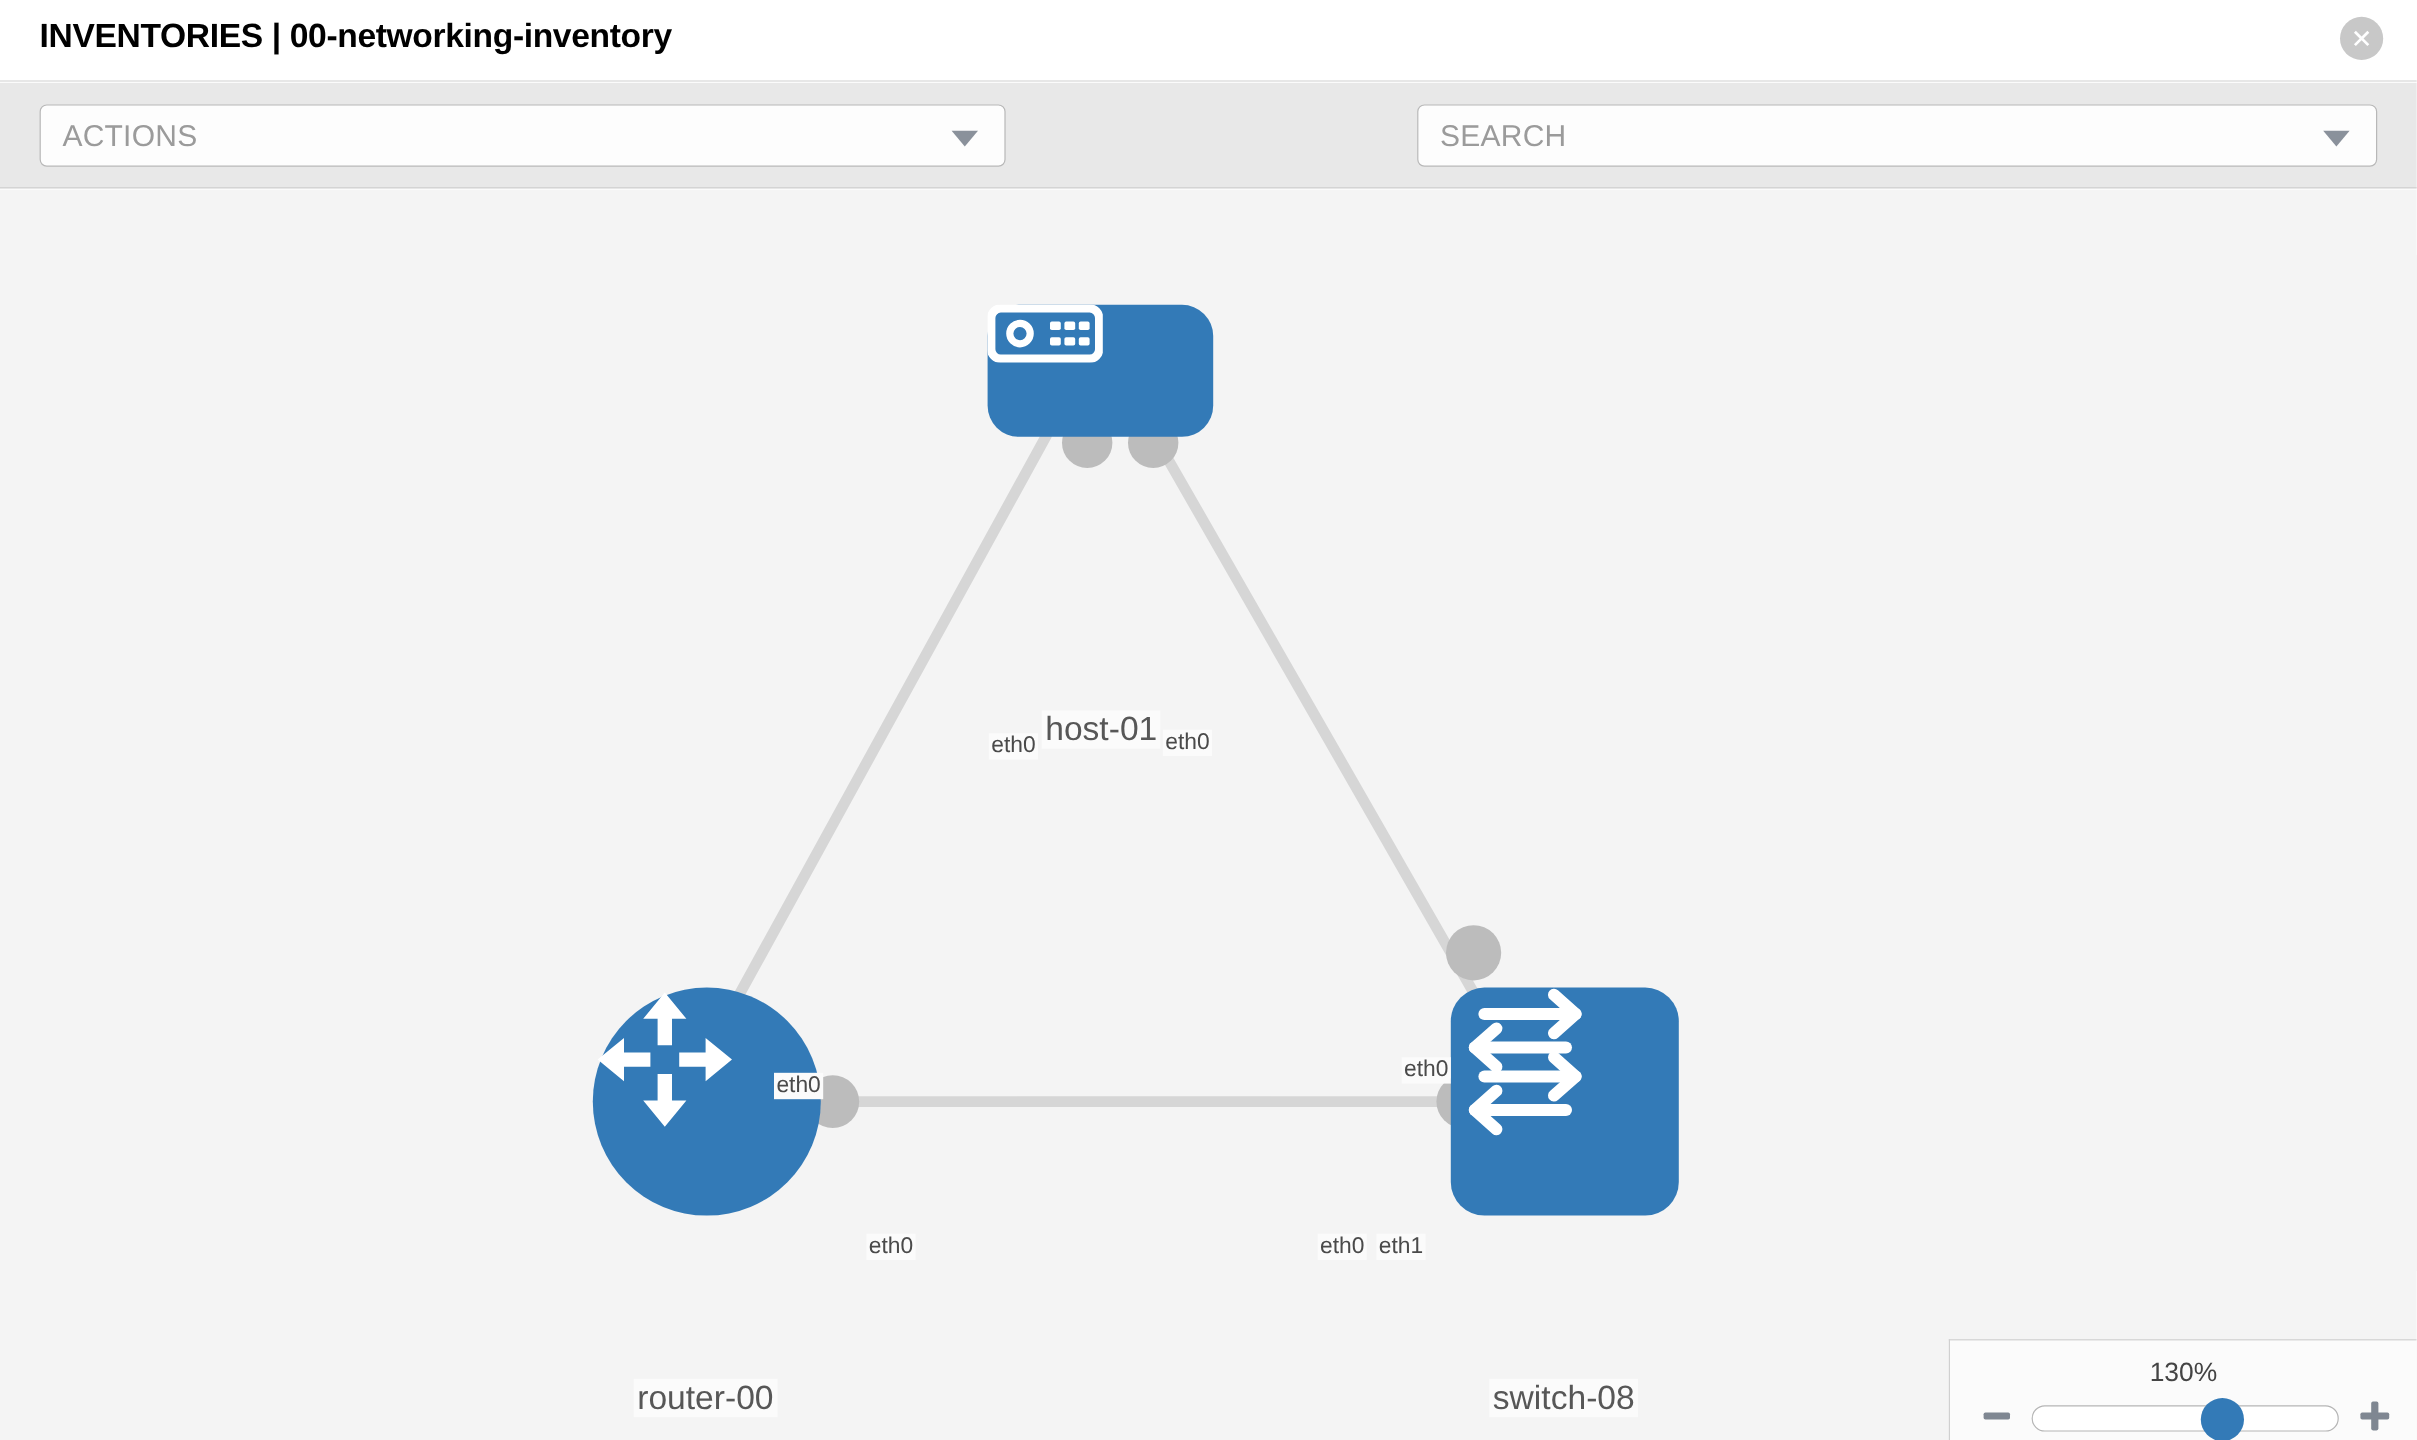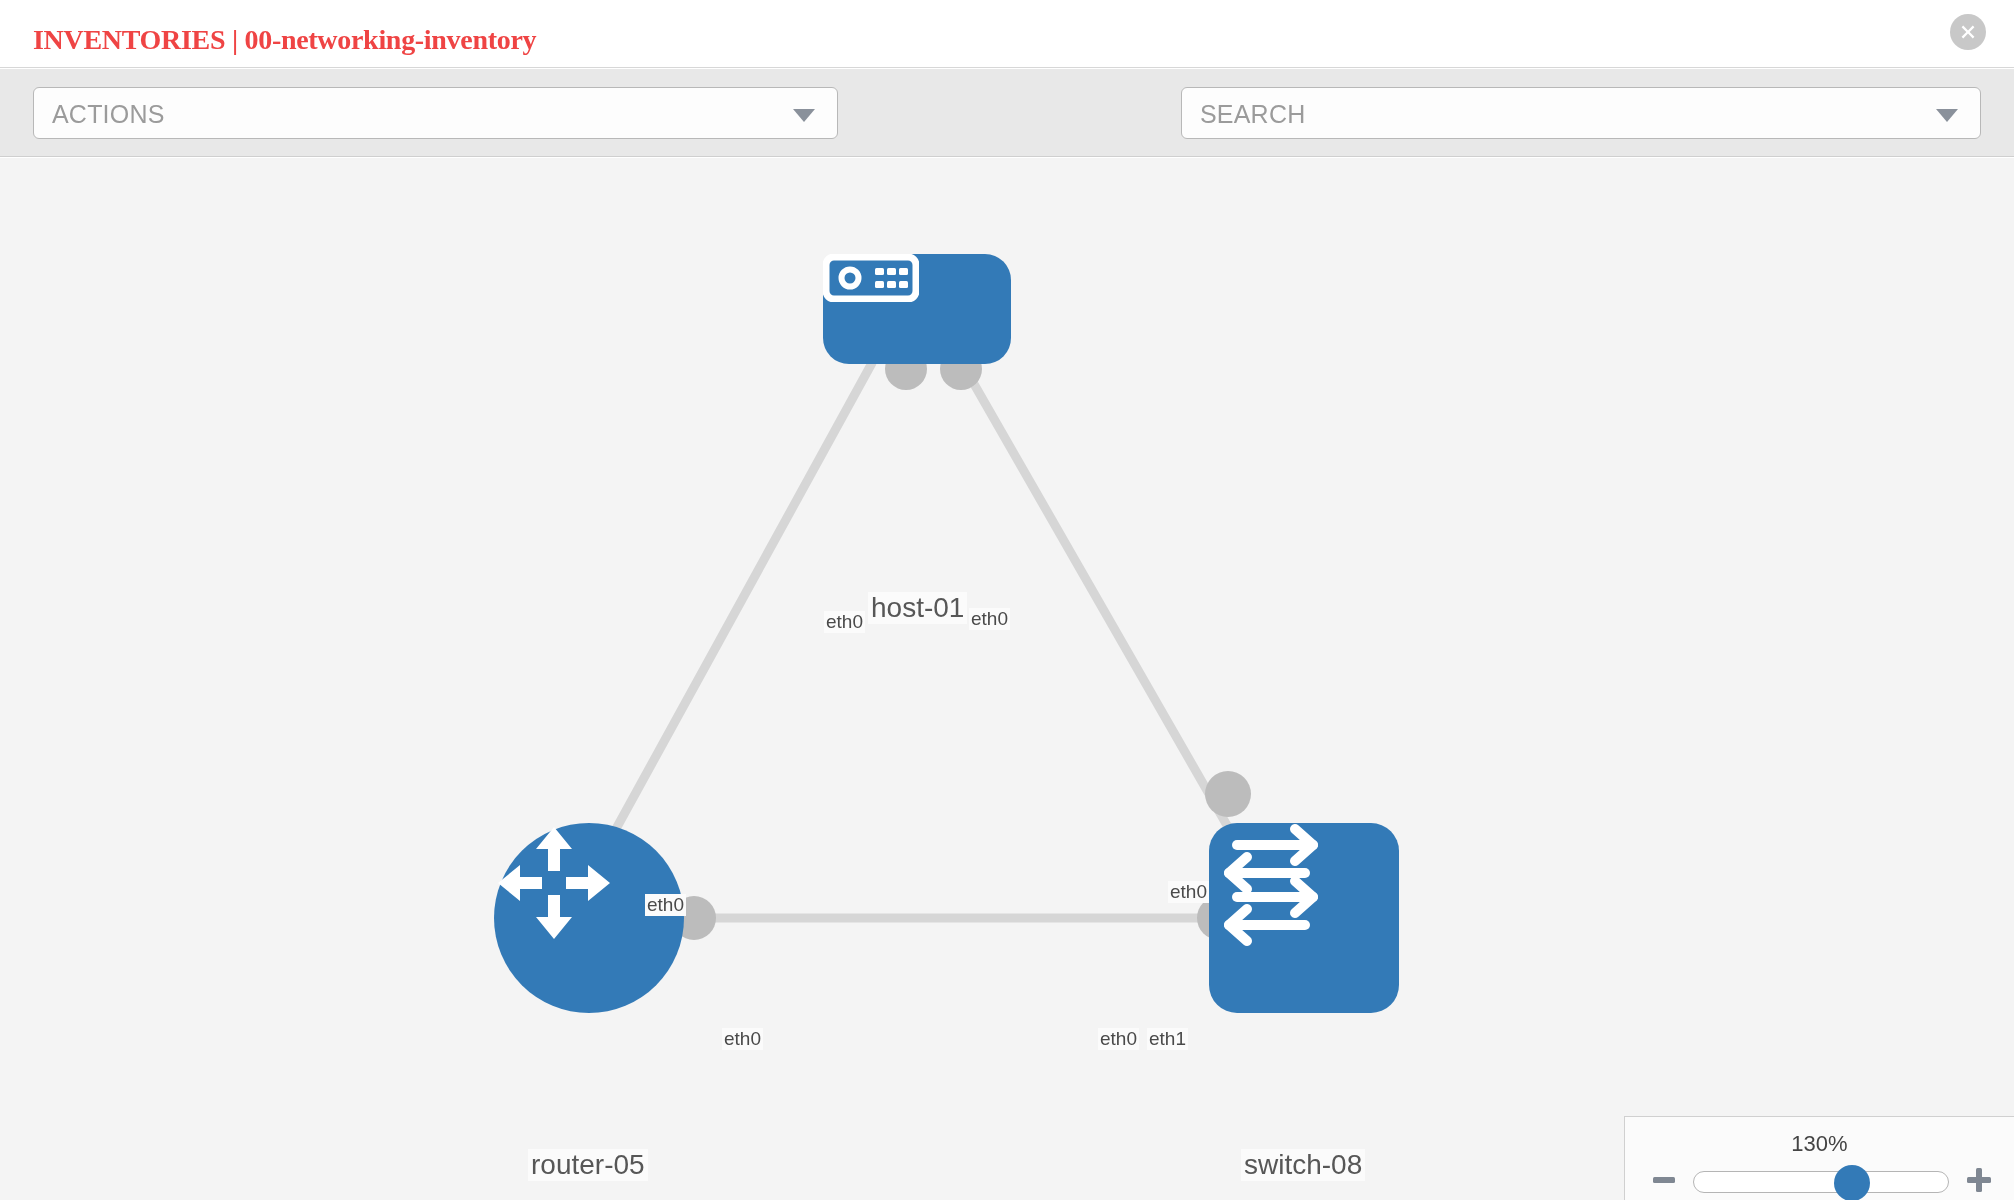--- a/index.html
+++ b/index.html
@@ -11,23 +11,23 @@
   }
   .app { position: relative; width: 2014px; height: 1200px; background: #fff; }
 
   
   .header {
     position: absolute; left: 0; top: 0; width: 2014px; height: 68px;
     background: #ffffff;
     border-bottom: 1px solid #d7d7d7;
   }
   .header-title {
-    position: absolute; left: 33px; top: 24px;
-    font-size: 28px; font-weight: bold; color: #ef4444;
-    letter-spacing: -0.3px; white-space: nowrap; font-family: Liberation Serif, serif;
+    position: absolute; left: 33px; top: 14px;
+    font-size: 28px; font-weight: bold; color: #000000;
+    letter-spacing: -0.3px; white-space: nowrap;
   }
   .close-btn {
     position: absolute; right: 28px; top: 14px;
     width: 36px; height: 36px; border-radius: 50%;
     background: #c8c8c8; cursor: pointer;
     display: flex; align-items: center; justify-content: center;
   }
   .close-btn svg { display: block; }
 
   
@@ -245,21 +245,21 @@
               <path d="M28 74 L104 74"></path>
                 <path d="M86 58 L104 74 L86 90"></path>
               <path d="M96 102 L20 102"></path>
                 <path d="M38 86 L20 102 L38 118"></path>
             </g>
           </svg>
         </div>
       </div>
 
       <div class="node-label" style="left:868px; top:434px;">host-01</div>
-      <div class="node-label" style="left:528px; top:991px;">router-05</div>
+      <div class="node-label" style="left:528px; top:991px;">router-00</div>
       <div class="node-label" style="left:1241px; top:991px;">switch-08</div>
 
       <div class="edge-label" style="left:824px; top:453px;">eth0</div>
       <div class="edge-label" style="left:969px; top:450px;">eth0</div>
       <div class="edge-label" style="left:645px; top:736px;">eth0</div>
       <div class="edge-label" style="left:1168px; top:723px;">eth0</div>
       <div class="edge-label" style="left:722px; top:870px;">eth0</div>
       <div class="edge-label" style="left:1098px; top:870px;">eth0</div>
       <div class="edge-label" style="left:1119px; top:870px;margin-left:28px;">eth1</div>
 

